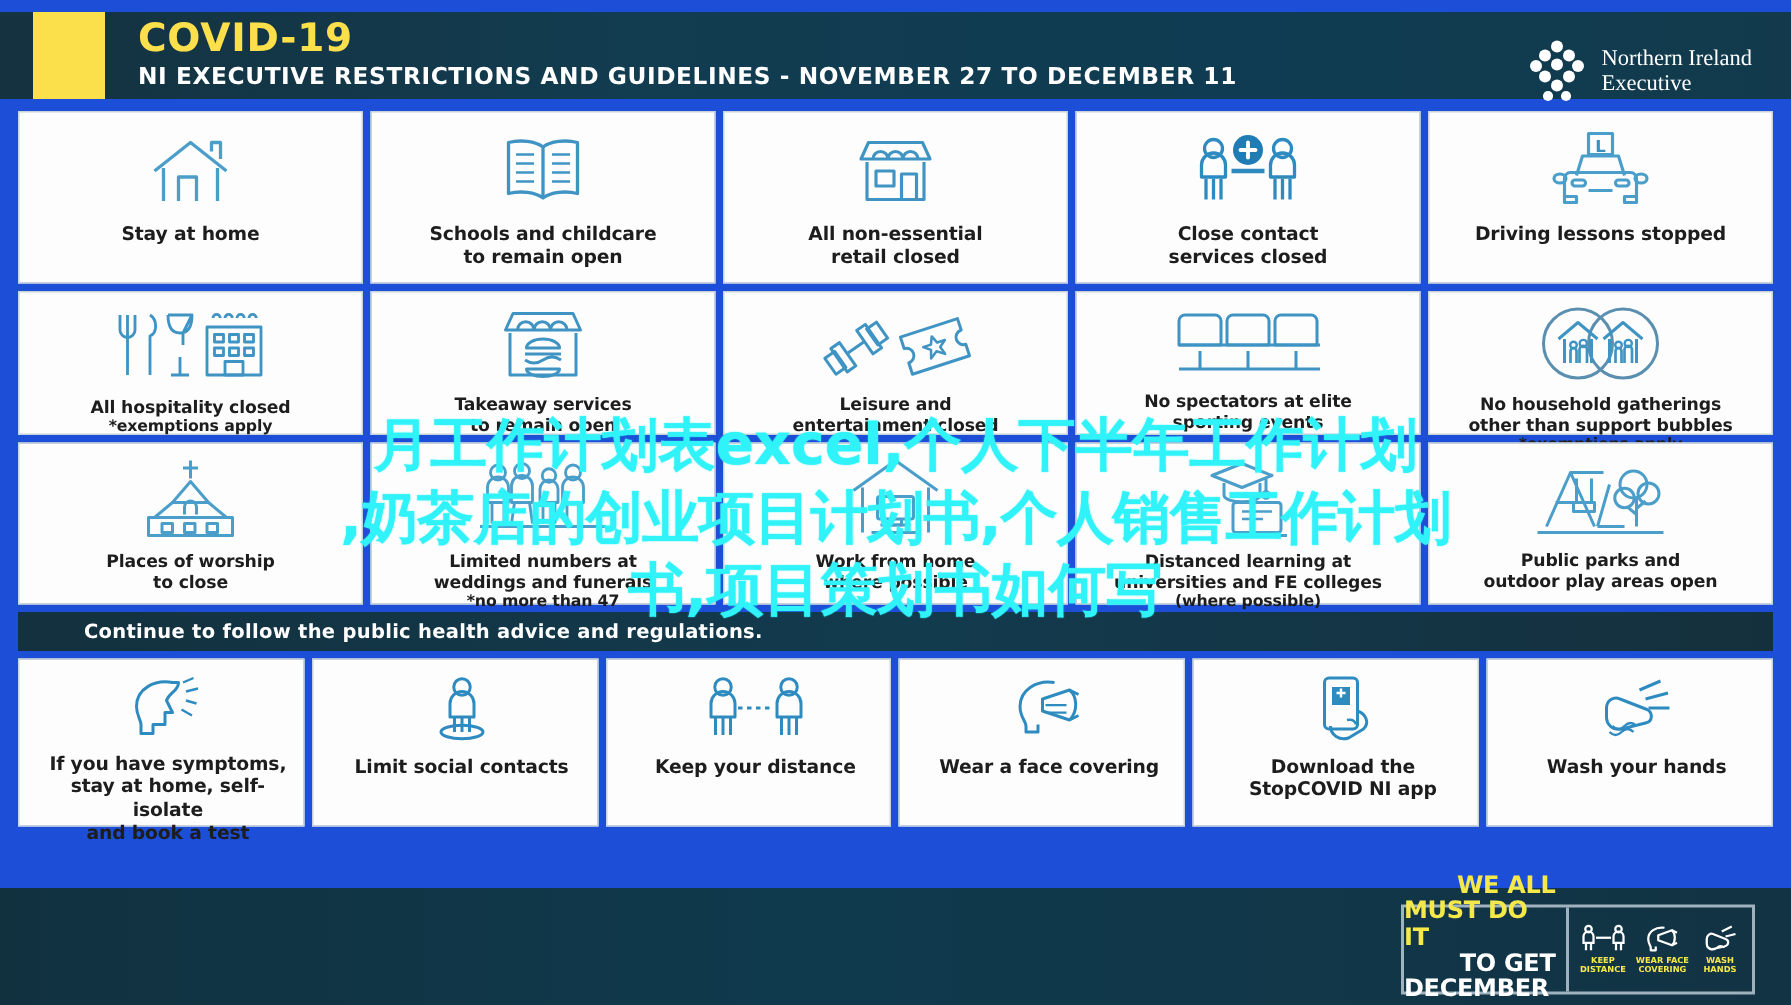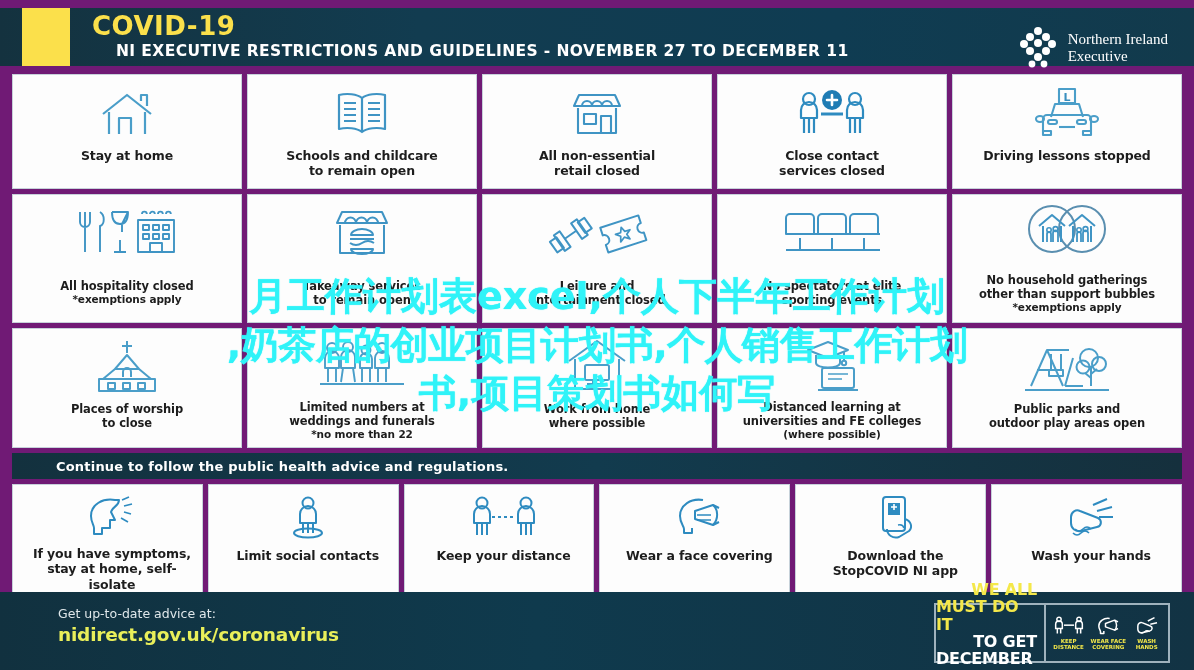--- a/index.html
+++ b/index.html
@@ -3,42 +3,42 @@
 <meta charset="utf-8">
 <style>
   html,body{margin:0;padding:0;}
   body{
     width:1194px;height:670px;overflow:hidden;
     background:#ffffff;
     font-family:"Liberation Sans", sans-serif;
   }
   #poster{
     position:relative;width:1194px;height:670px;
-    background:#701a75;
+    background:#1d4ed8;
     overflow:hidden;
   }
 
   
   .header{
     position:absolute;left:0;top:8px;width:1194px;height:58px;
     background:linear-gradient(90deg,#14323f 0%, #123c50 35%, #0f3c52 70%, #123a4c 100%);
     display:flex;align-items:center;
   }
   .header-accent{
     position:absolute;left:22px;top:8px;width:48px;height:58px;
     background:#fbe04b;
   }
   .header-text{position:absolute;left:92px;top:8px;height:58px;display:flex;flex-direction:column;justify-content:center;}
   .h-covid{
     color:#fbe04b;font-size:26px;font-weight:bold;letter-spacing:.5px;
     line-height:1.05;font-family:"DejaVu Sans", sans-serif;
   }
   .h-sub{
     color:#ffffff;font-size:15.5px;font-weight:bold;letter-spacing:.4px;
-    line-height:1.25;margin-top:2px;font-family:"DejaVu Sans", sans-serif;margin-left:24px;
+    line-height:1.25;margin-top:2px;font-family:"DejaVu Sans", sans-serif;
   }
   .crest{
     position:absolute;right:26px;top:26px;display:flex;align-items:center;gap:10px;
   }
   .crest-mark{width:40px;height:44px;}
   .crest-name{
     color:#ffffff;font-family:"Liberation Serif", serif;font-size:15px;
     line-height:1.12;white-space:nowrap;
   }
 
@@ -49,22 +49,22 @@
   .r6{grid-template-columns:repeat(6,1fr);}
 
   .cell{
     background:#fdfdfd;
     border:1px solid #c7d2da;
     display:flex;flex-direction:column;align-items:center;justify-content:flex-start;
     padding:9px 6px 8px 6px;
     box-sizing:border-box;
   }
   .row1 .cell{height:115px;}
-  .row2 .cell{height:129px;gap:11px;}
-  .row3 .cell{height:120px;}
+  .row2 .cell{height:96px;}
+  .row3 .cell{height:108px;}
   .row4 .cell{height:112px;padding-left:15px;}
 
   .ico{height:58px;display:flex;align-items:center;justify-content:center;}
   .row4 .ico{height:48px;}
   .cap{
     margin-top:6px;text-align:center;color:#1d1d1d;
     font-size:12.5px;font-weight:bold;line-height:1.22;
     font-family:"DejaVu Sans", sans-serif;
     letter-spacing:-.1px;
   }
@@ -344,21 +344,21 @@
             <circle cx="52" cy="12" r="4.5"></circle>
               <path d="M46 21 a6 6 0 0 1 12 0 v9 h-12 Z"></path>
               <path d="M48 30 v14 M56 30 v14"></path>
             <circle cx="68" cy="10" r="5"></circle>
               <path d="M61 20 a7 7 0 0 1 14 0 v10 h-14 Z"></path>
               <path d="M64 30 v14 M72 30 v14"></path>
             <path d="M6 46 h84"></path>
           </svg>
         </div>
         <div class="cap">Limited numbers at<br>weddings and funerals
-          <span class="small">*no more than 22</span>
+          <span class="small">*no more than 47</span>
         </div>
       </div>
       <div class="cell">
         <div class="ico">
           <svg width="76" height="56" viewBox="0 0 76 56" fill="none" stroke="#4a9ec9" stroke-width="2" stroke-linejoin="round">
             <path d="M10 22 L38 2 L66 22"></path>
               <path d="M16 20 v30 M60 20 v30"></path>
             <rect x="26" y="26" width="24" height="15" rx="1.5"></rect>
             <path d="M34 41 v4 h8 v-4"></path>
               <path d="M28 45 h20"></path>
@@ -470,24 +470,20 @@
             <path d="M16 34 q4 4 8 0 q4 -4 8 0" stroke-width="1.6"></path>
             <path d="M14 38 q4 4 8 0 q4 -4 8 0" stroke-width="1.6"></path>
           </svg>
         </div>
         <div class="cap">Wash your hands</div>
       </div>
     </div>
   </div>
 
   <div class="footer">
-    <div class="footer-left">
-      <div class="f-small">Get up-to-date advice at:</div>
-      <div class="f-url">nidirect.gov.uk/coronavirus</div>
-    </div>
     <div class="footer-badge">
       <div class="badge-words">
         <div class="bw-y">WE ALL</div>
         <div class="bw-y">MUST DO IT</div>
         <div class="bw-w">TO GET</div>
         <div class="bw-w">DECEMBER IT</div>
       </div>
       <div class="badge-icons">
         <div class="bi">
           <svg width="30" height="20" viewBox="0 0 36 24" fill="none" stroke="#ffffff" stroke-width="1.8">

